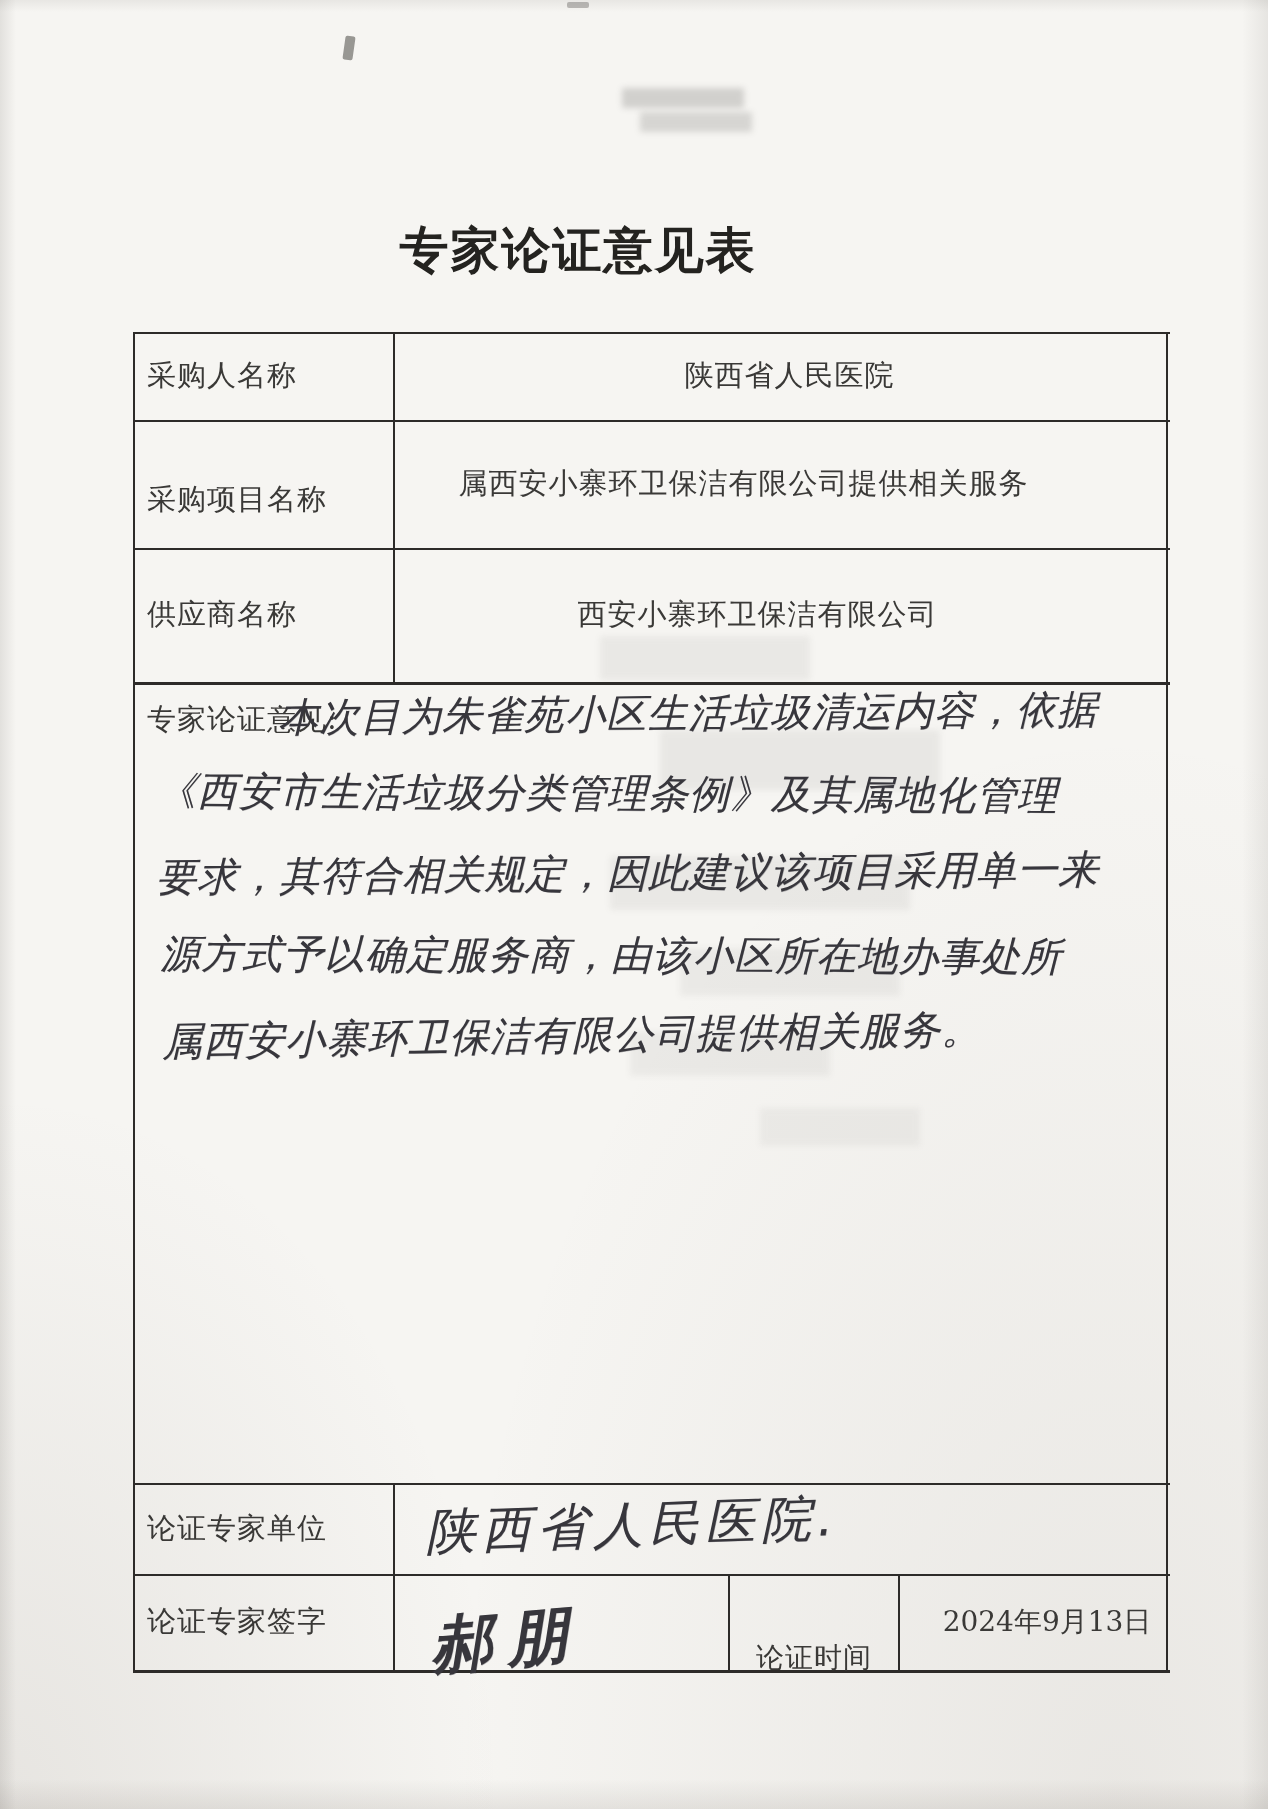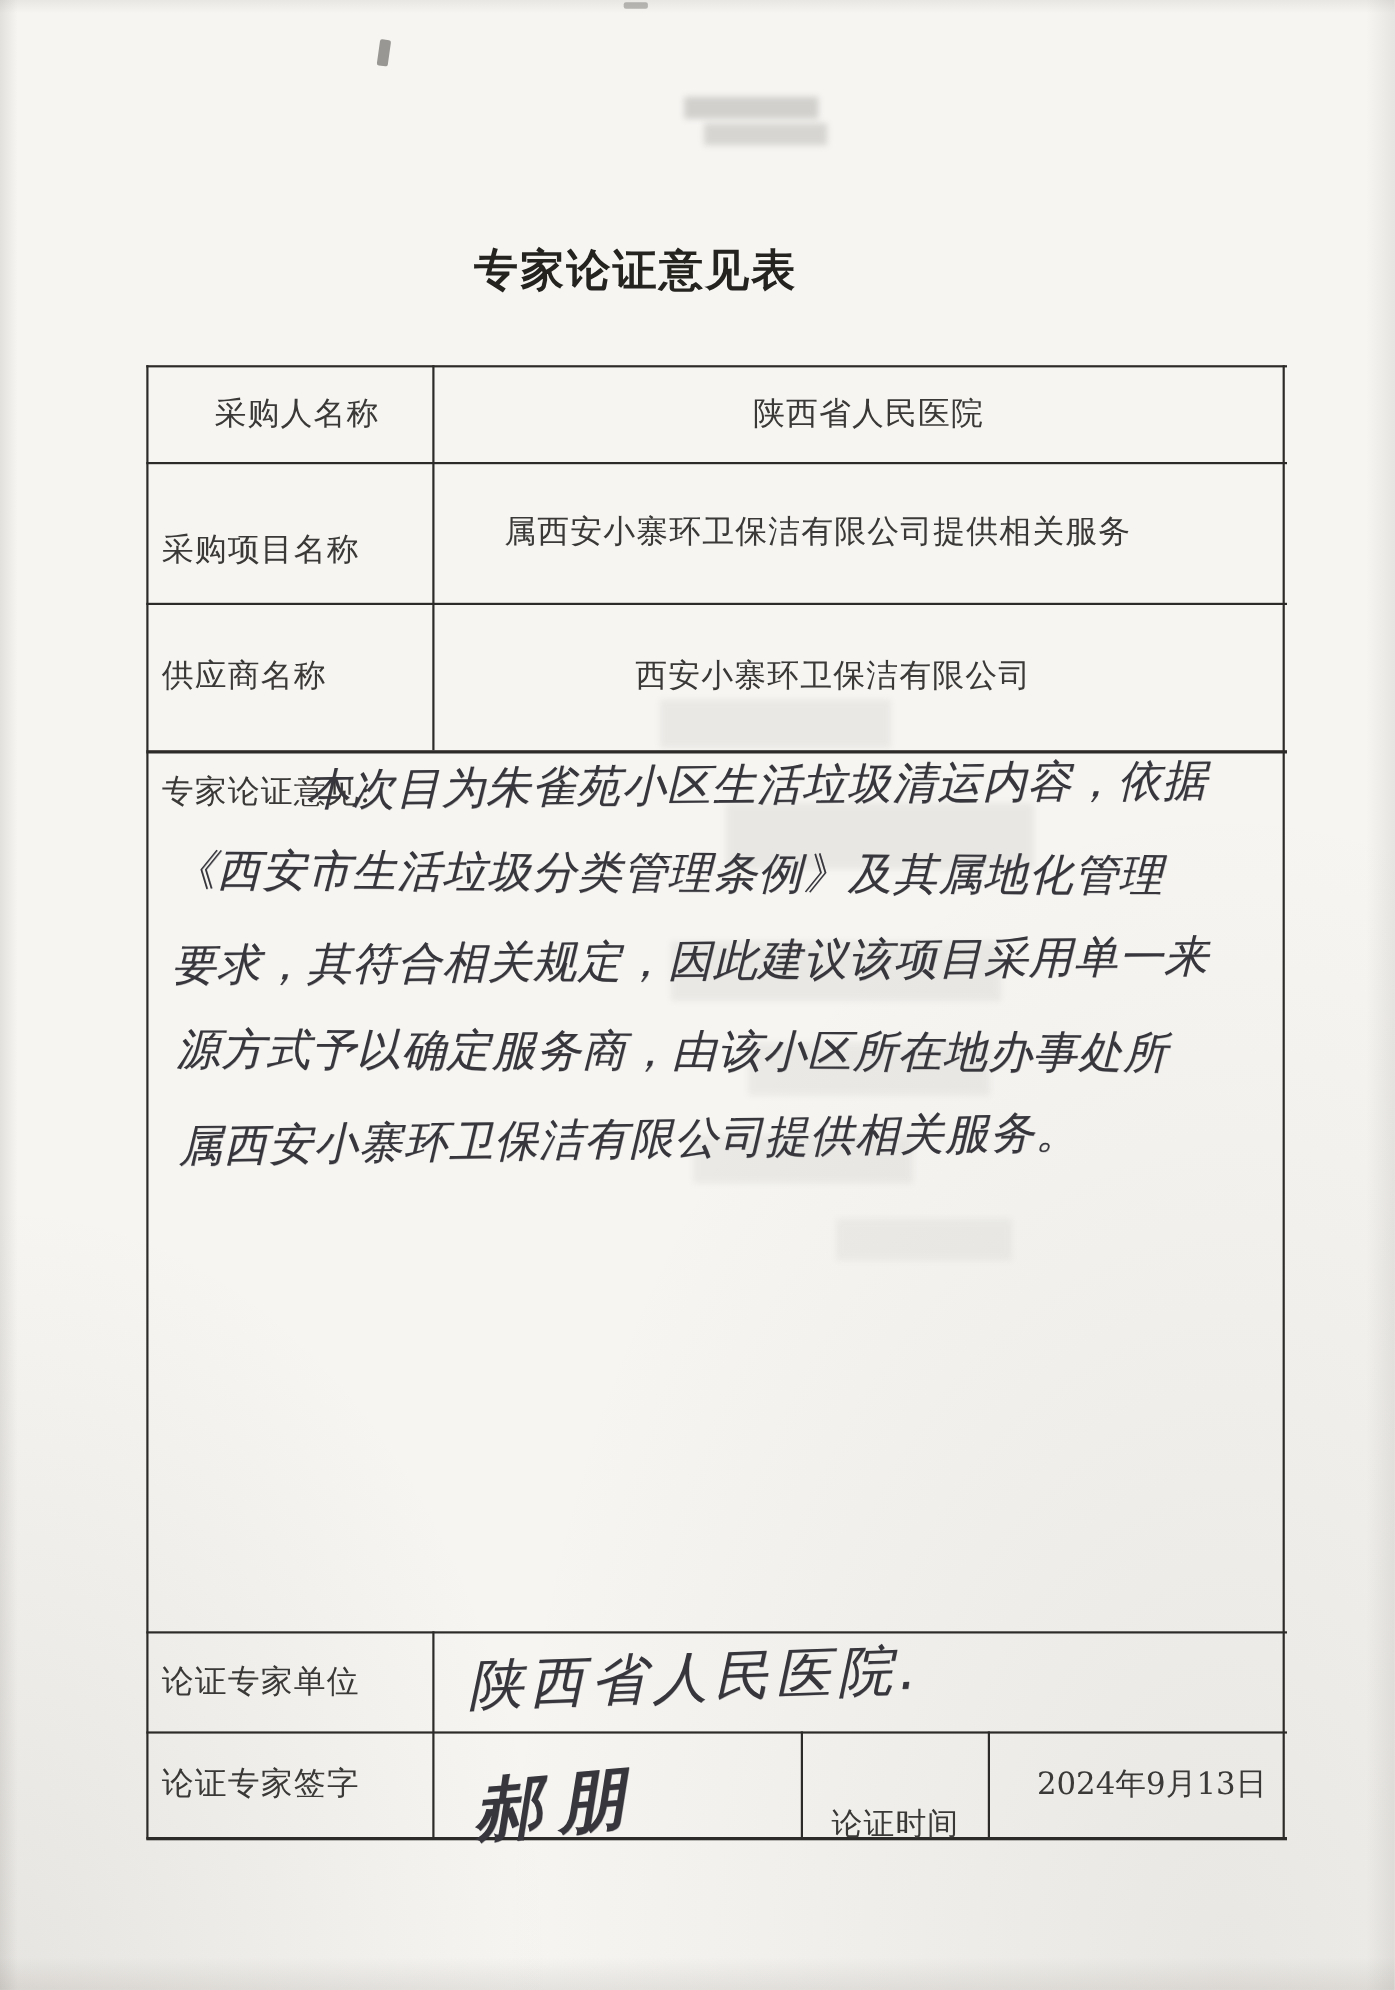--- a/index.html
+++ b/index.html
@@ -15,21 +15,21 @@
       linear-gradient(to right, rgba(90,85,80,0.13), rgba(0,0,0,0) 16px),
       linear-gradient(to left, rgba(90,85,80,0.10), rgba(0,0,0,0) 26px),
       linear-gradient(to bottom, rgba(90,85,80,0.09), rgba(0,0,0,0) 12px),
       linear-gradient(to top, rgba(110,100,90,0.12), rgba(0,0,0,0) 30px),
       radial-gradient(ellipse at 88% 99%, rgba(120,110,100,0.10), rgba(0,0,0,0) 42%),
       radial-gradient(ellipse at 0% 100%, rgba(120,110,100,0.12), rgba(0,0,0,0) 28%),
       #f6f5f2;
   }
   .title {
     position: absolute; left: 133px; top: 218px; width: 890px; height: 50px;
-    text-align: center; font-size: 40px; font-weight: 700; letter-spacing: 2px;
+    text-align: center; font-size: 49px; font-weight: 700; letter-spacing: 2px;
     color: #242320;
     font-family: "DejaVu Sans", sans-serif;
   }
   
   .hline, .vline { position: absolute; background: #2d2b29; }
   .hline { height: 2px; width: 1037px; left: 133px; }
   .hline.thick { height: 3px; }
   .vline { width: 2px; }
   
   .cell { position: absolute; display: flex; align-items: center; }
@@ -89,21 +89,21 @@
   <div class="hline" style="top:1574px;"></div>
   <div class="hline thick" style="top:1670px;"></div>
 
   <div class="vline" style="left:133px;  top:332px; height:1340px;"></div>
   <div class="vline" style="left:1166px; top:332px; height:1340px;"></div>
   <div class="vline" style="left:393px;  top:332px; height:350px;"></div>
   <div class="vline" style="left:393px;  top:1483px; height:187px;"></div>
   <div class="vline" style="left:728px;  top:1574px; height:96px;"></div>
   <div class="vline" style="left:898px;  top:1574px; height:96px;"></div>
 
-  <div class="cell label-cell" style="top:332px; height:88px;margin-left:48px;">采购人名称</div>
+  <div class="cell label-cell" style="top:332px; height:88px;">采购人名称</div>
   <div class="cell value-cell" style="top:332px; height:88px;padding-left:16px;">陕西省人民医院</div>
 
   <div class="cell label-cell" style="top:420px; height:160px;">采购项目名称</div>
   <div class="cell value-cell value-shift" style="top:420px; height:128px;">属西安小寨环卫保洁有限公司提供相关服务</div>
 
   <div class="cell label-cell" style="top:548px; height:134px;">供应商名称</div>
   <div class="cell value-cell value-shift" style="top:548px; height:134px;padding-left:28px;">西安小寨环卫保洁有限公司</div>
 
   <div class="opinion-label">专家论证意见:</div>
   <div class="hand op-line op1">本次目为朱雀苑小区生活垃圾清运内容，依据</div>

